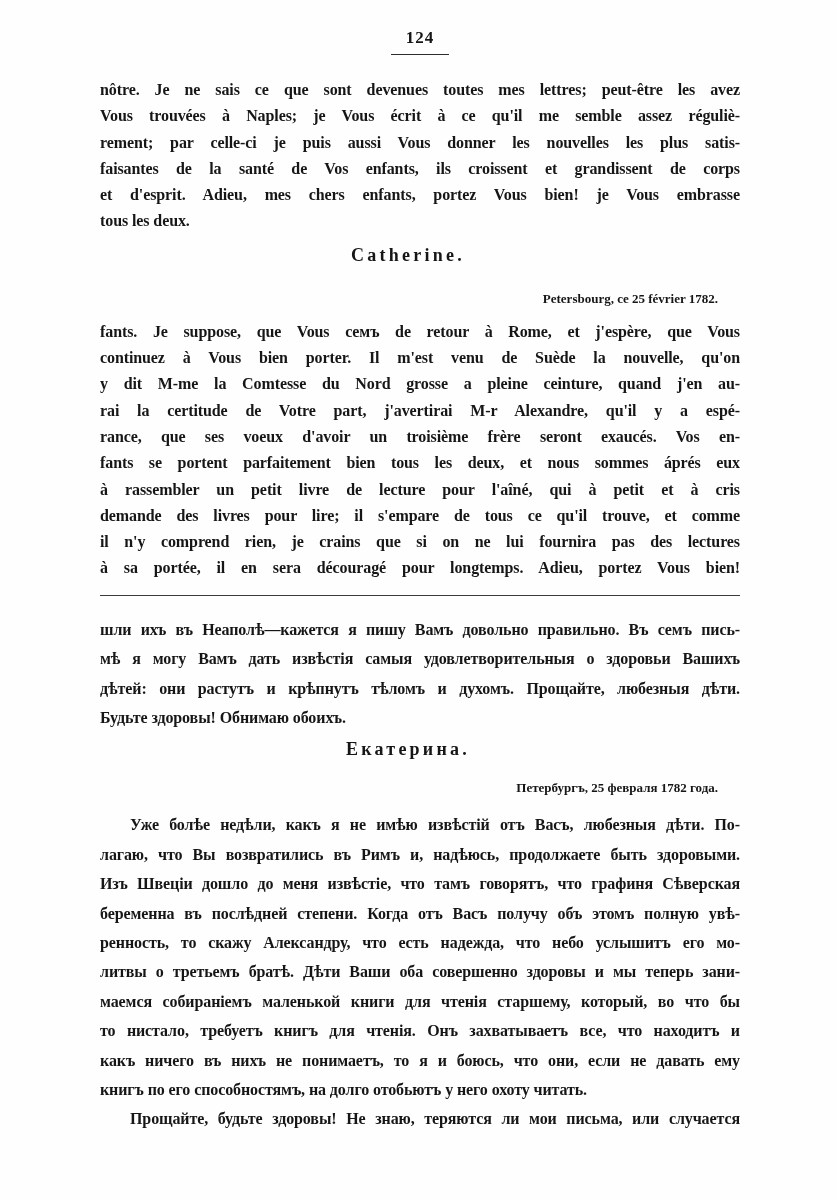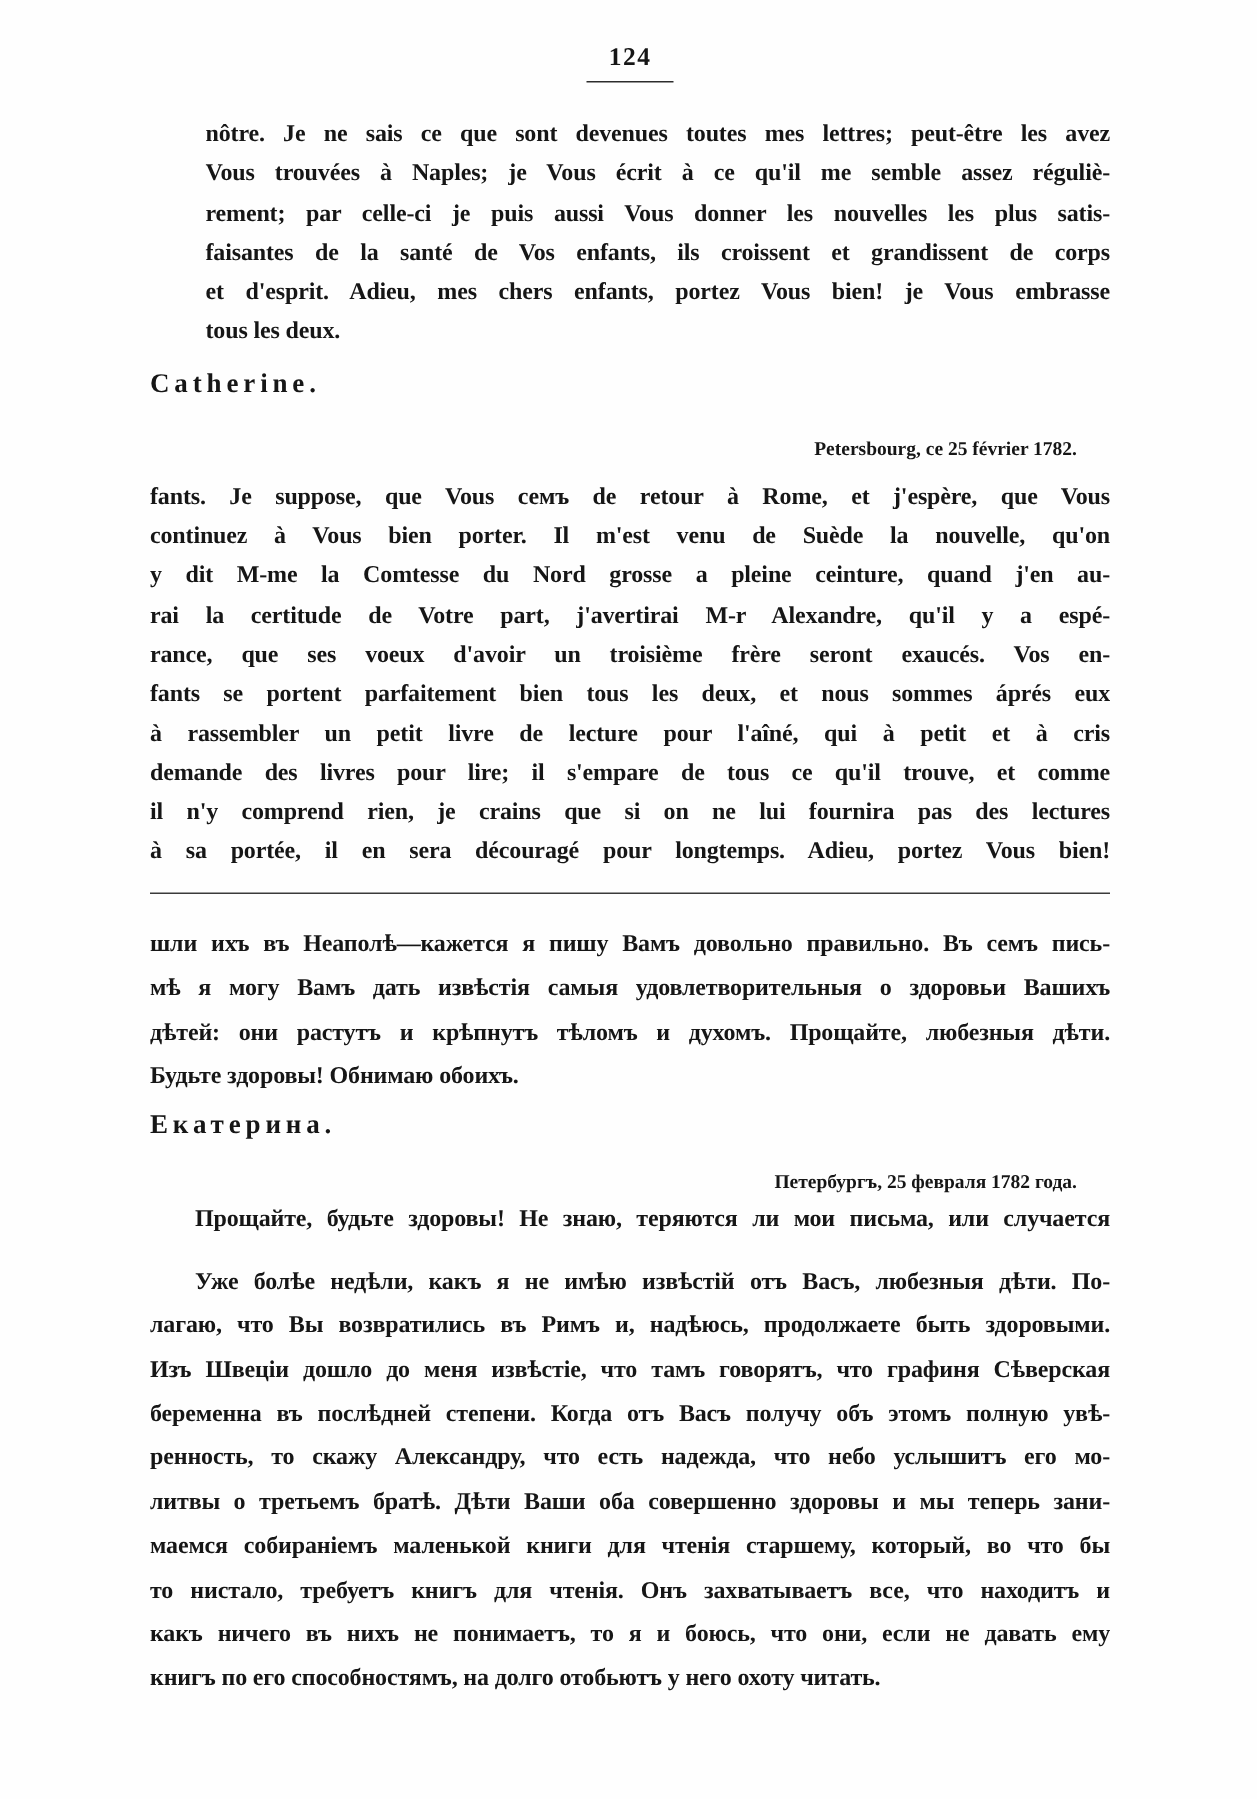--- a/index.html
+++ b/index.html
@@ -24,38 +24,38 @@
     font-size: 17px;
     letter-spacing: 1px;
   }
   .page-number-rule {
     width: 58px;
     height: 0;
     border-top: 1.6px solid #2c2c2c;
     margin: 6px auto 0 auto;
   }
   .para { margin: 0; }
-  .para-french { margin-top: 22px; margin-left: 37px; }
+  .para-french { margin-top: 22px; }
   .line {
     font-size: 16px;
     letter-spacing: -0.1px;
     text-align: justify;
     text-align-last: justify;
     overflow: hidden;
     white-space: normal;
   }
   .line-fr { line-height: 26.3px; }
   .line-ru { line-height: 29.4px; font-size: 16px; }
   .line.short {
     text-align: right;
     text-align-last: left;
   }
   .line.indent { padding-left: 30px; }
   .signature {
-    text-align: left;
+    text-align: center;
     font-size: 18px;
     letter-spacing: 0.18em;
     padding-right: 24px;
     margin-top: 9px;
     line-height: 22px;
   }
   .dateline {
     text-align: right;
     font-size: 13px;
     padding-right: 22px;
@@ -117,31 +117,31 @@
       <div class="line line-ru">шли ихъ въ Неаполѣ—кажется я пишу Вамъ довольно правильно. Въ семъ пись-</div>
       <div class="line line-ru">мѣ я могу Вамъ дать извѣстія самыя удовлетворительныя о здоровьи Вашихъ</div>
       <div class="line line-ru">дѣтей: они растутъ и крѣпнутъ тѣломъ и духомъ. Прощайте, любезныя дѣти.</div>
       <div class="line line-ru short">Будьте здоровы! Обнимаю обоихъ.</div>
     </div>
 
     <div class="signature sig-ru">Екатерина.</div>
 
     <div class="dateline dateline-ru">Петербургъ, 25 февраля 1782 года.</div>
 
-    <div class="para">
-      <div class="line line-ru indent">Прощайте, будьте здоровы! Не знаю, теряются ли мои письма, или случается</div>
-    </div>
-
     <div class="para para-ru-2">
       <div class="line line-ru indent">Уже болѣе недѣли, какъ я не имѣю извѣстій отъ Васъ, любезныя дѣти. По-</div>
       <div class="line line-ru">лагаю, что Вы возвратились въ Римъ и, надѣюсь, продолжаете быть здоровыми.</div>
       <div class="line line-ru">Изъ Швеціи дошло до меня извѣстіе, что тамъ говорятъ, что графиня Сѣверская</div>
       <div class="line line-ru">беременна въ послѣдней степени. Когда отъ Васъ получу объ этомъ полную увѣ-</div>
       <div class="line line-ru">ренность, то скажу Александру, что есть надежда, что небо услышитъ его мо-</div>
       <div class="line line-ru">литвы о третьемъ братѣ. Дѣти Ваши оба совершенно здоровы и мы теперь зани-</div>
       <div class="line line-ru">маемся собираніемъ маленькой книги для чтенія старшему, который, во что бы</div>
       <div class="line line-ru">то нистало, требуетъ книгъ для чтенія. Онъ захватываетъ все, что находитъ и</div>
       <div class="line line-ru">какъ ничего въ нихъ не понимаетъ, то я и боюсь, что они, если не давать ему</div>
       <div class="line line-ru short">книгъ по его способностямъ, на долго отобьютъ у него охоту читать.</div>
     </div>
+
+    <div class="para">
+      <div class="line line-ru indent">Прощайте, будьте здоровы! Не знаю, теряются ли мои письма, или случается</div>
+    </div>
   </section>
 
 </div>
 
 </body></html>

